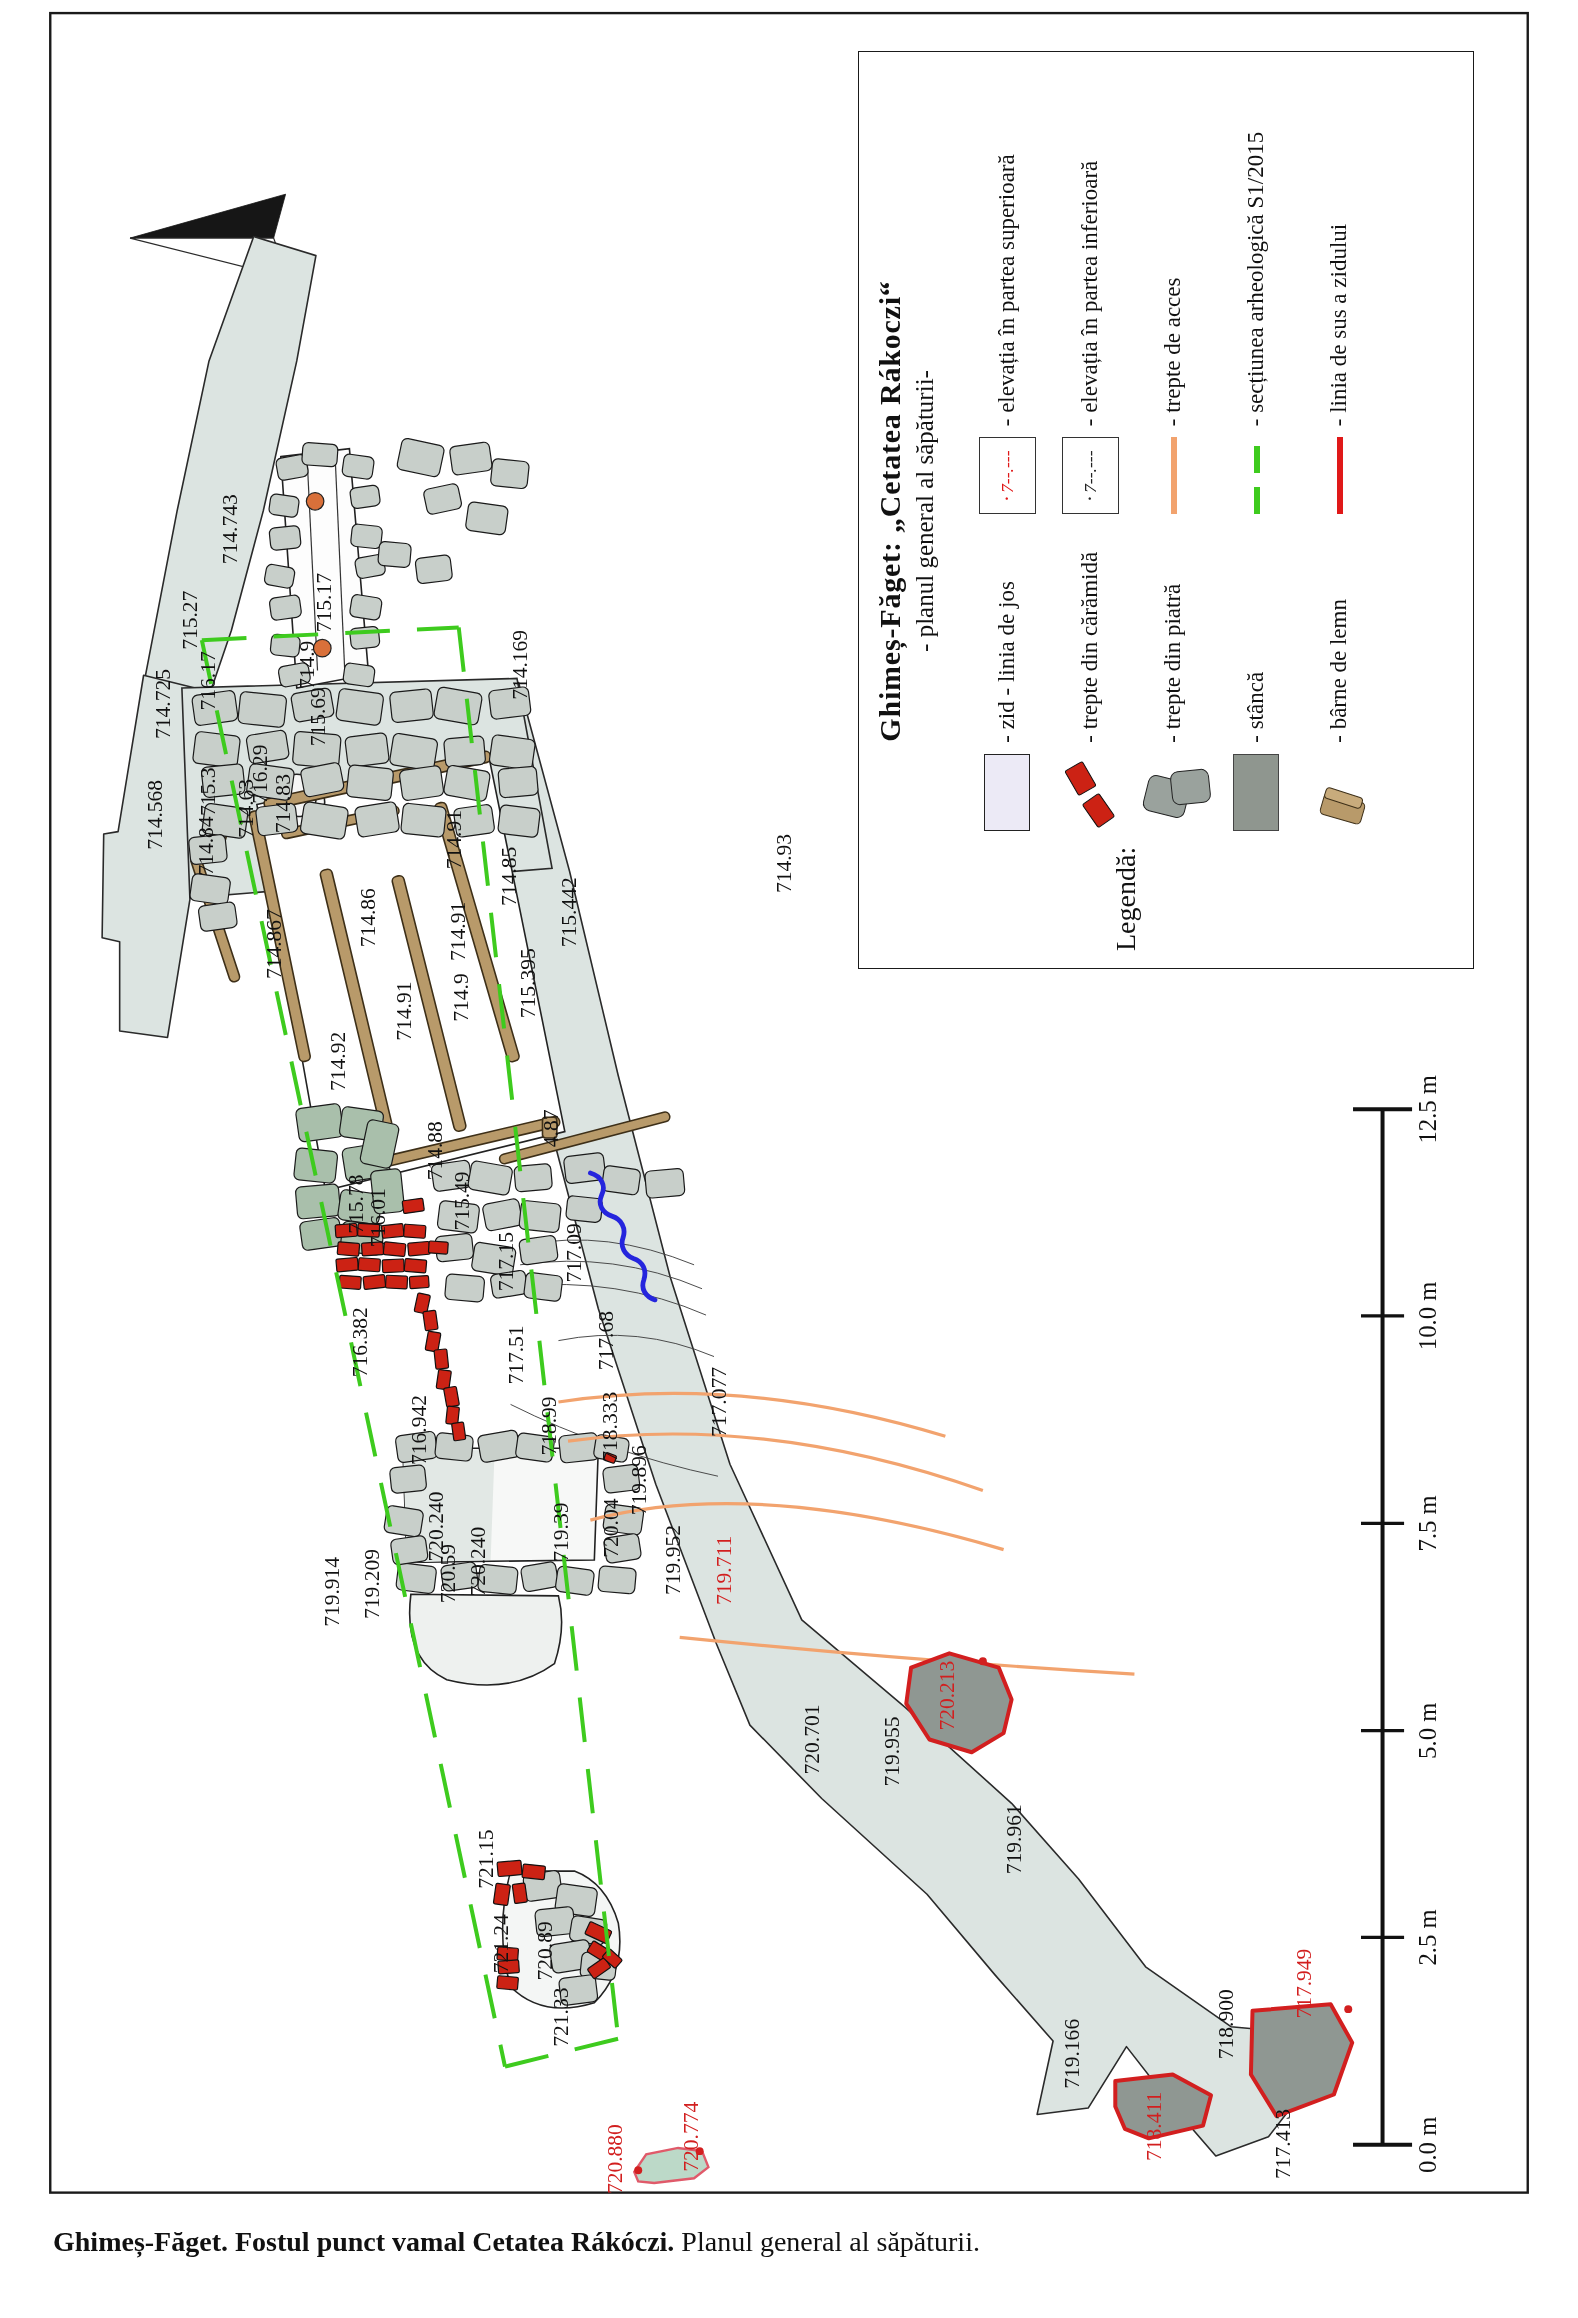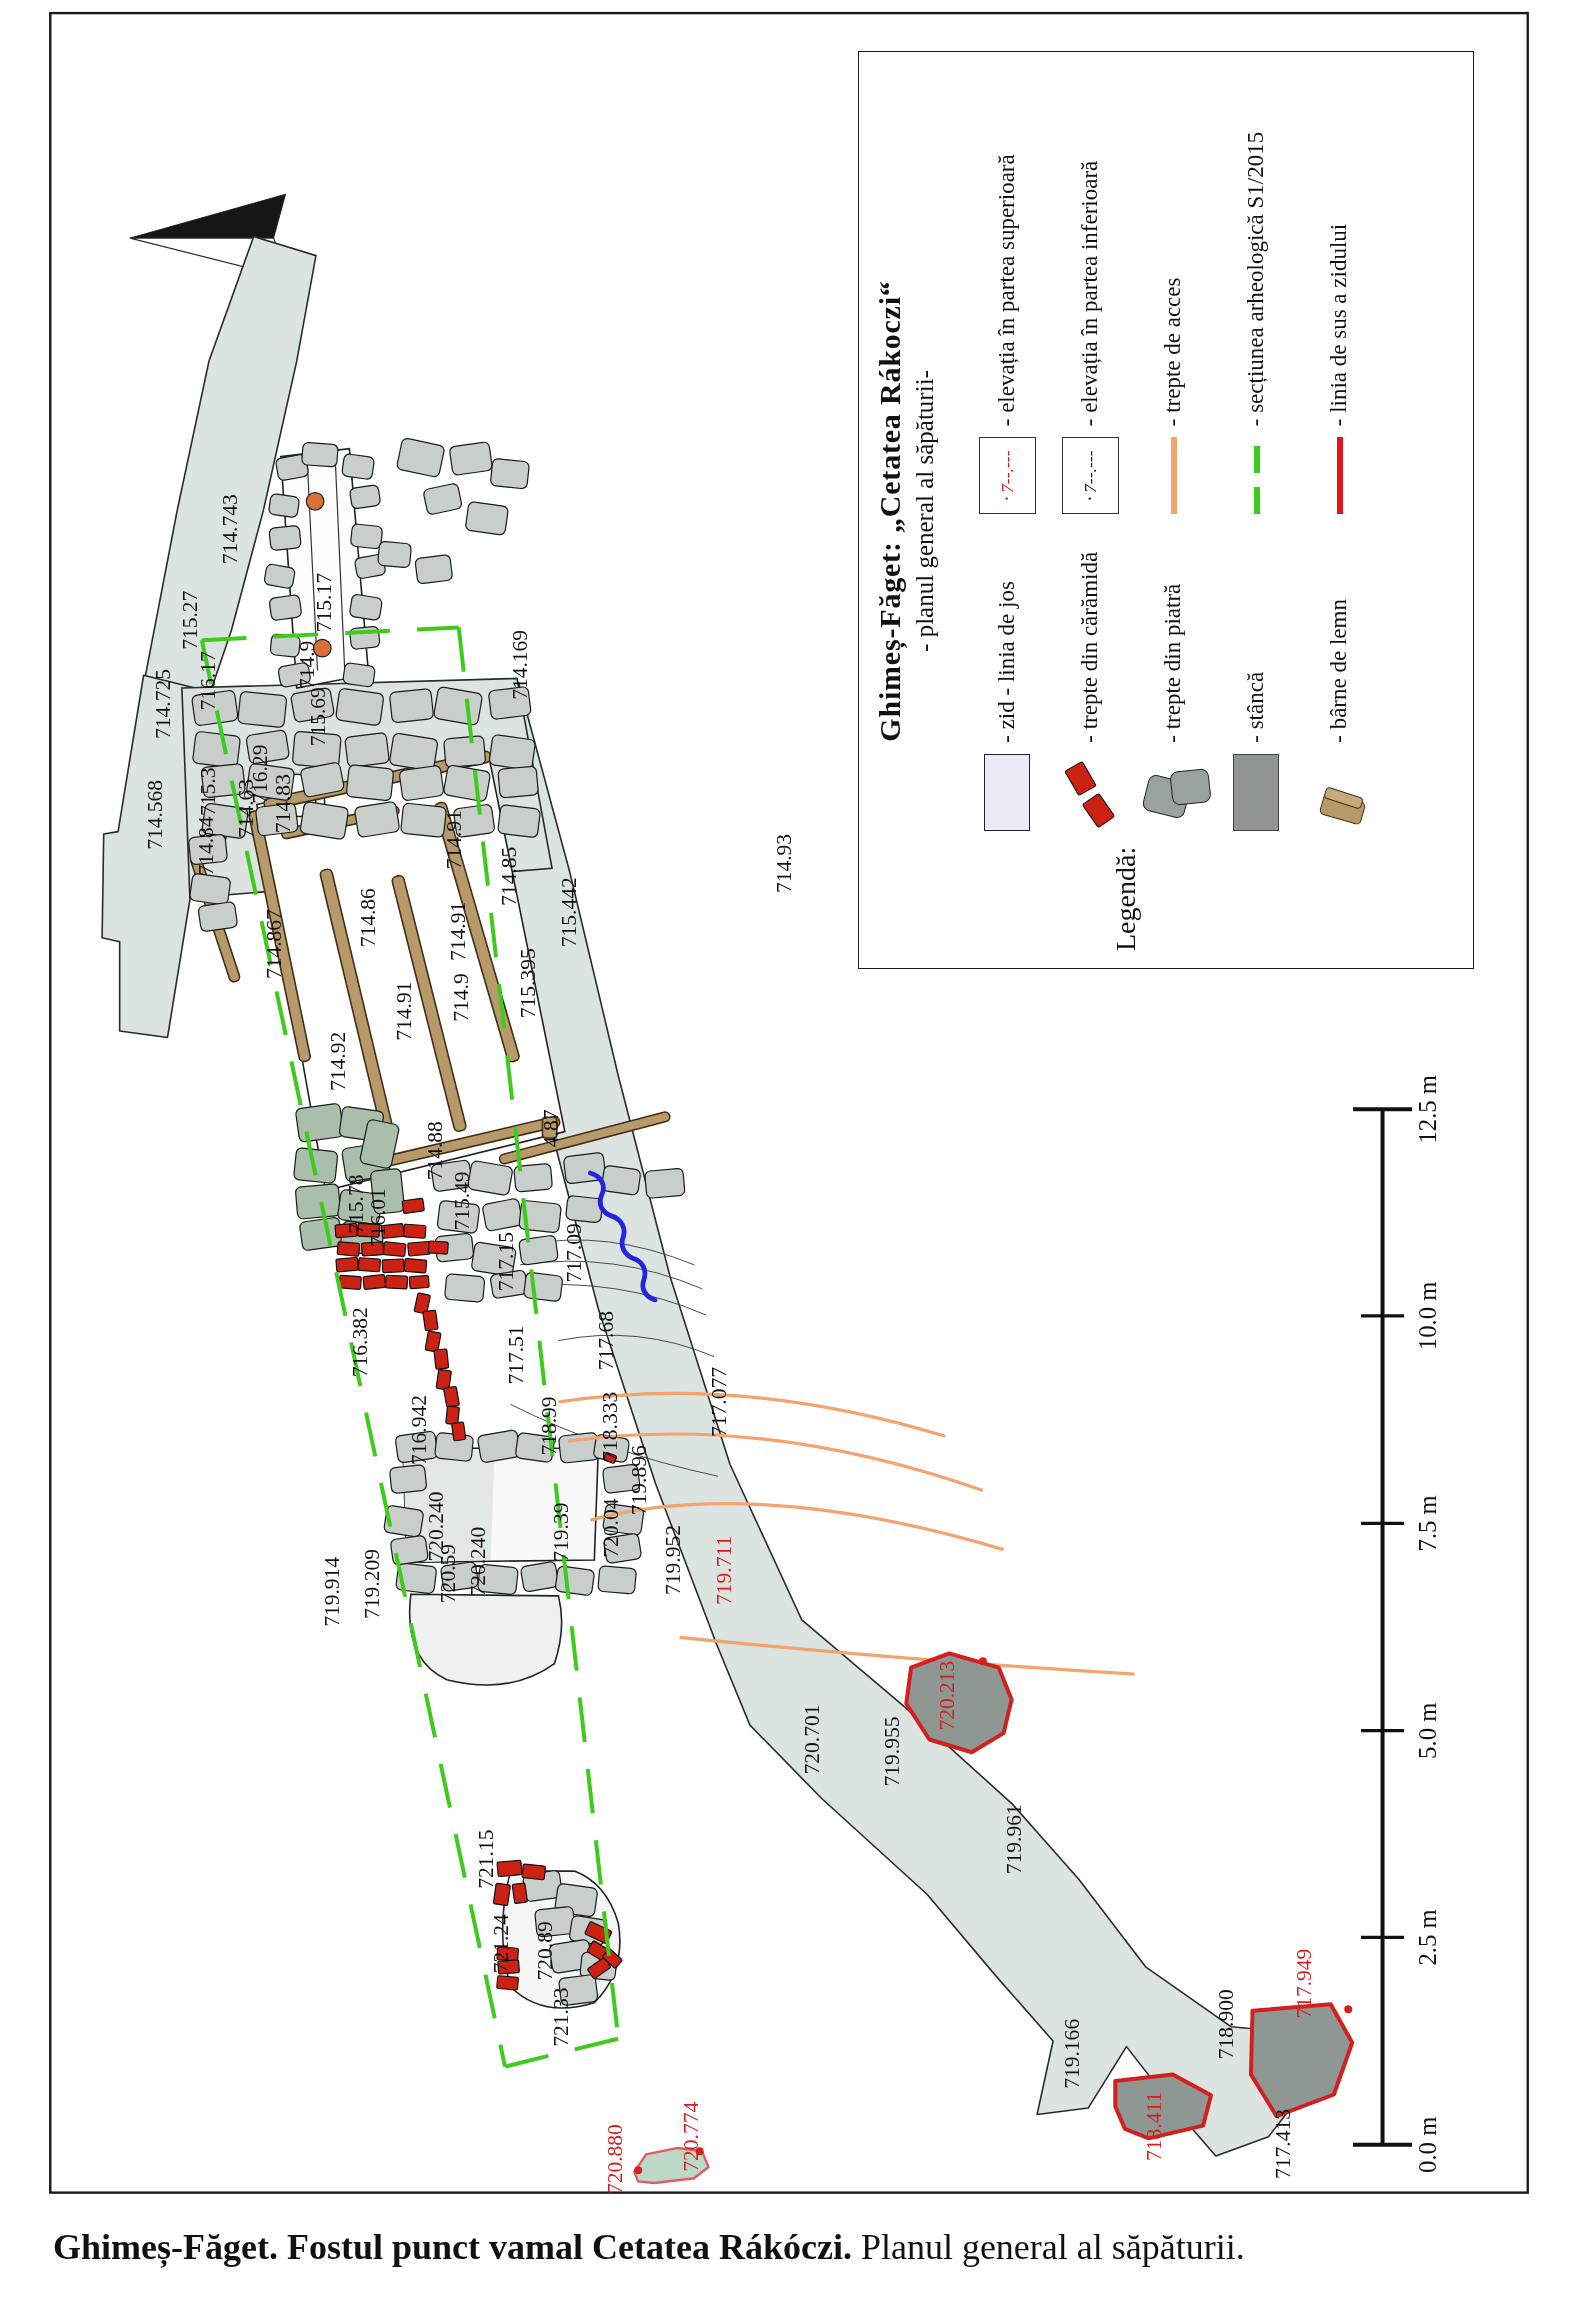--- a/index.html
+++ b/index.html
@@ -31,21 +31,21 @@
   .sw-wood2{position:absolute;left:27px;top:8px;width:9.6px;height:37px;background:#c8ab7c;border:1.6px solid #3d2f18;border-radius:4px;transform:rotate(18deg);}
   .sw-elev{border:1.6px solid #333;background:#fff;height:57px;display:flex;align-items:center;justify-content:center;font-size:17.6px;font-style:italic;}
   .sw-elev .dot{font-size:21px;margin-right:3.2px;}
   .elev-sup{color:#e01818;}
   .elev-inf{color:#222;}
   .sw-line{height:5.6px;margin-top:21px;}
   .sw-orange{background:#f2a36e;}
   .sw-green{background:repeating-linear-gradient(90deg,#3ecb1e 0 27px,rgba(0,0,0,0) 27px 41px);}
   .sw-red{background:#e01818;}
   
-  .caption{position:absolute;left:53px;top:2226px;width:1500px;font-size:36px;color:#111;}
+  .caption{position:absolute;left:53px;top:2226px;width:1500px;font-size:28px;color:#111;}
   .caption b{font-weight:bold;}
   
   .lbl{font-family:"Liberation Serif","DejaVu Serif",serif;font-size:27px;fill:#111;}
   .lbl.red{fill:#d21f1f;}
   .ticklbl{font-family:"Liberation Serif","DejaVu Serif",serif;font-size:31px;fill:#111;}
 </style>
 </head>
 <body>
 
 <div id="sheet">

